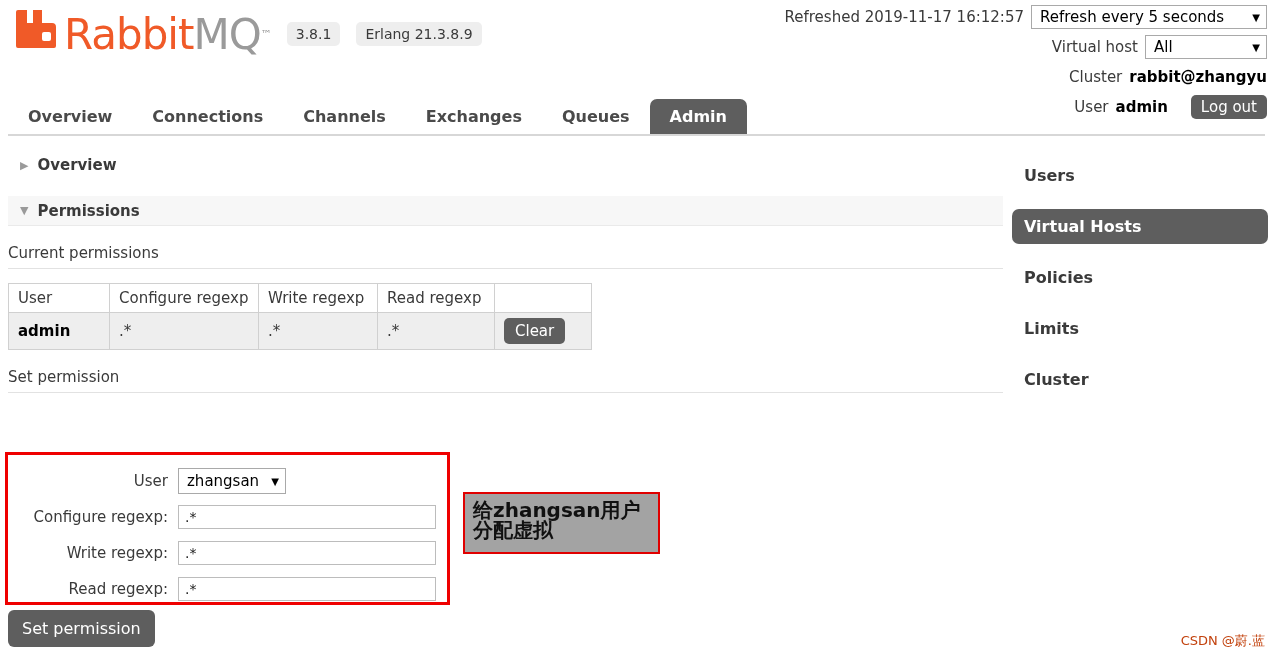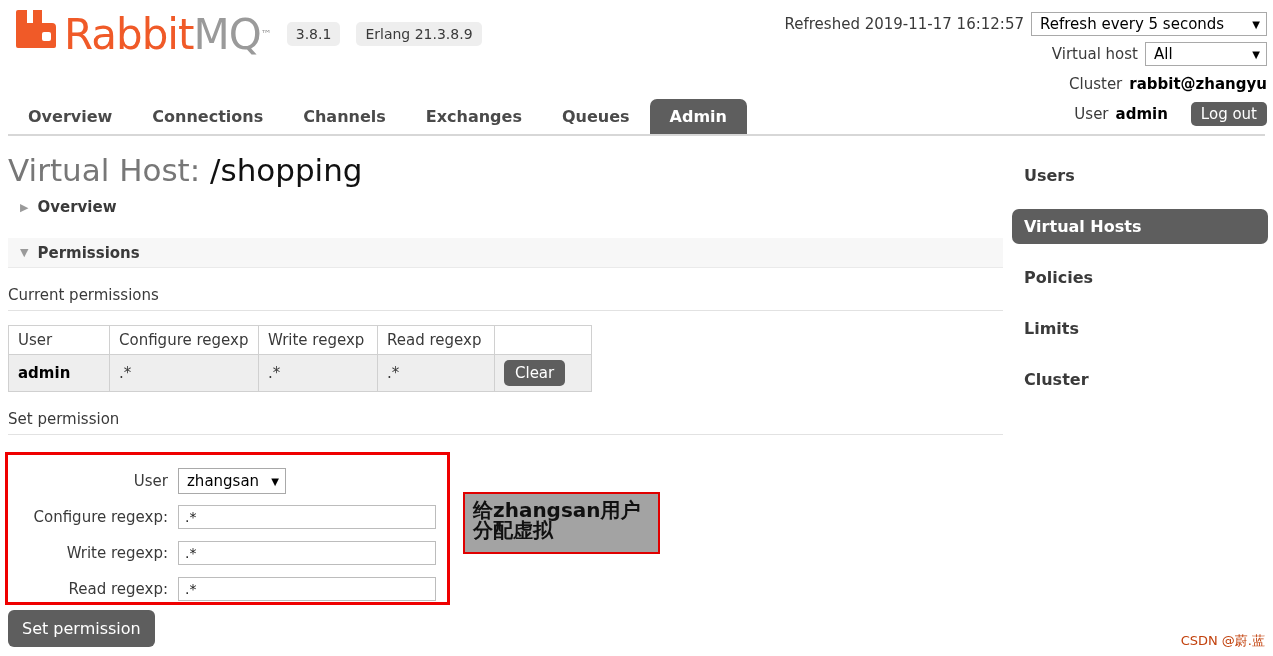--- a/index.html
+++ b/index.html
@@ -59,21 +59,21 @@
     border-radius: 5px;
     padding: 4px 9px;
     margin-bottom: 10px;
     margin-left: 16px;
     white-space: nowrap;
   }
 
   #header-right {
     position: absolute;
     right: 6px;
-    top: 10px;
+    top: 3px;
     text-align: right;
     font-size: 15px;
     color: #3a3a3a;
   }
   .hr-line {
     display: flex;
     align-items: center;
     justify-content: flex-end;
     height: 28px;
     margin-bottom: 2px;
@@ -397,24 +397,20 @@
     <div class="tab">Channels</div>
     <div class="tab">Exchanges</div>
     <div class="tab">Queues</div>
     <div class="tab active">Admin</div>
   </div>
   <div id="tab-underline"></div>
 </div>
 
 <div id="main">
 
-  <h1 id="page-title">
-    <span>Virtual Host:</span>
-    <span class="vhost-name">/shopping</span>
-  </h1>
 
   <div class="section-head">
     <span class="tri">▶</span>
     <span>Overview</span>
   </div>
 
   <div class="section-head banded">
     <span class="tri">▼</span>
     <span>Permissions</span>
   </div>

